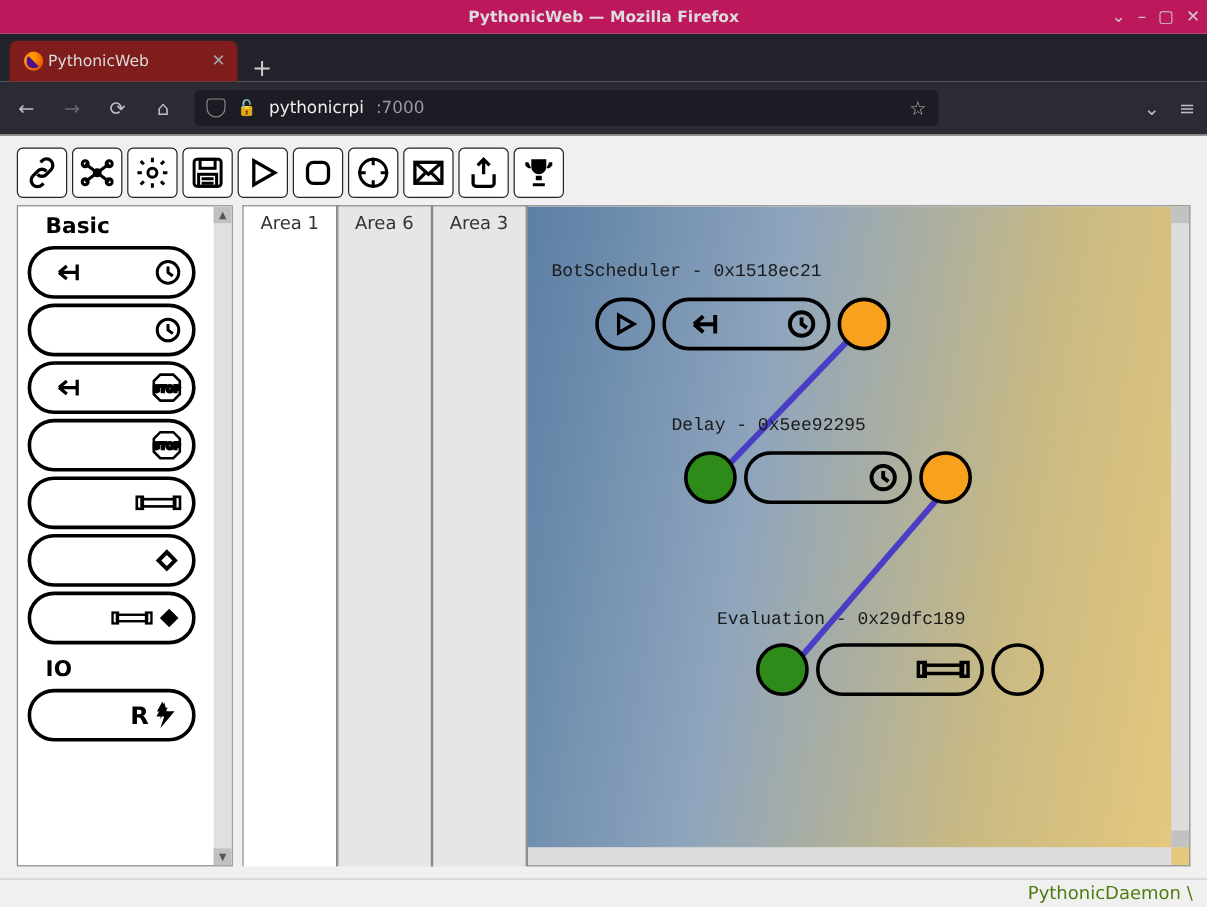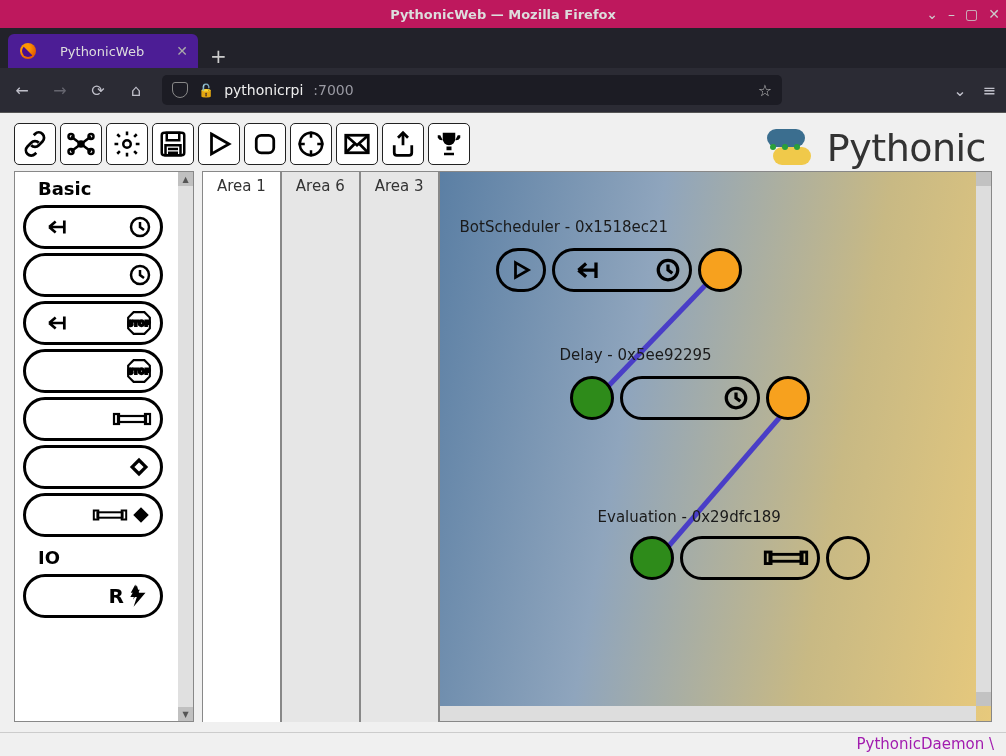--- a/index.html
+++ b/index.html
@@ -6,21 +6,21 @@
   body { font-family: "DejaVu Sans", "Liberation Sans", sans-serif; background: #ebebeb; width: 1006px; height: 756px; overflow: hidden; }
   
   
   .titlebar { height: 28px; background: #be185d; color: #ddd; display: flex; align-items: center; font-size: 13px; position: relative; }
   .titlebar-title { position:absolute; left:50%; transform:translateX(-50%); font-weight:600; }
   .win-controls { position:absolute; right:6px; display:flex; gap:10px; color:#ccc; font-size:14px; }
   .win-controls span { cursor:pointer; }
   
   
   .tabstrip { height: 40px; background: #22222a; display:flex; align-items:flex-end; padding: 0 8px; }
-  .browser-tab { height: 34px; background:#4c1d95; color:#ddd; display:flex; align-items:center; padding:0 12px; border-radius:6px 6px 0 0; font-size:13px; gap:24px; min-width:190px; position:relative; }
+  .browser-tab { height: 34px; background:#7f1d1d; color:#ddd; display:flex; align-items:center; padding:0 12px; border-radius:6px 6px 0 0; font-size:13px; gap:4px; min-width:190px; position:relative; }
   .browser-tab .favicon { width:16px; height:16px; background: radial-gradient(circle at 30% 30%, #ff9500 30%, #e66000 70%); border-radius:50%; position:relative; }
   .browser-tab .favicon::after { content:""; position:absolute; top:2px; left:2px; width:12px; height:12px; border-radius:50%; background:#4a0e8f; clip-path: polygon(0 0, 100% 100%, 0 100%); }
   .tab-close { position:absolute; right:10px; color:#aaa; font-size:14px; cursor:pointer; }
   .newtab { color:#ccc; font-size:20px; padding:0 12px; cursor:pointer; }
   
   
   .navbar { height: 44px; background:#2b2b34; display:flex; align-items:center; padding:0 10px; gap:14px; color:#bfbfc9; }
   .nav-btn { width:24px; text-align:center; font-size:16px; cursor:pointer; }
   .nav-btn.disabled { opacity:0.4; }
   .urlbar { flex:1; height:30px; background:#1c1c24; border-radius:5px; display:flex; align-items:center; padding:0 10px; gap:10px; color:#ddd; font-size:14px; max-width: 620px; }
@@ -58,33 +58,33 @@
   .area-tab { padding:5px 14px; border:1px solid #888; border-bottom:none; background:#e6e6e6; color:#333; font-size:15px; cursor:pointer; }
   .area-tab.active { background:#fff; font-weight:500; }
   .canvas-wrap { flex:1; border:1px solid #888; position:relative; overflow:hidden; }
   .canvas { width:100%; height:100%; background: linear-gradient(100deg, #5b7fa4 0%, #8fa5bd 35%, #c8b984 70%, #e7c97c 100%); position:relative; }
   .cv-scroll-v { position:absolute; right:0; top:0; bottom:15px; width:15px; background:#ddd; }
   .cv-scroll-v::before, .cv-scroll-v::after { content:""; position:absolute; left:0; width:100%; height:14px; background:#c2c2c2; }
   .cv-scroll-v::after { bottom:0; }
   .cv-scroll-h { position:absolute; left:0; right:15px; bottom:0; height:15px; background:#ddd; }
   
   
-  .node-label { position:absolute; font-size:15px; color:#1a1a1a; }
+  .node-label { position:absolute; font-size:15px; color:#1a1a1a;font-family:Liberation Mono, monospace; }
   .node { position:absolute; display:flex; align-items:center; gap:6px; }
   .pill { height:44px; border:3px solid #000; border-radius:22px; background:transparent; display:flex; align-items:center; justify-content:flex-end; padding:0 8px; }
   .play-pill { width:50px; justify-content:center; }
   .port-circle { width:44px; height:44px; border-radius:50%; border:3px solid #000; }
   .orange { background:#f7a11e; }
   .green { background:#2e8b1a; }
   .hollow { background:transparent; }
   
   .wire { position:absolute; pointer-events:none; }
   .wire line { stroke:#4a3ec7; stroke-width:5; }
   
-  .statusbar { position:absolute; bottom:0; left:0; right:0; height:24px; background:#f0f0f0; border-top:1px solid #ccc; font-size:15px; color:#a21caf; padding:2px 12px 0 0; text-align:right; }
+  .statusbar { position:absolute; bottom:0; left:0; right:0; height:24px; background:#f0f0f0; border-top:1px solid #ccc; font-size:15px; color:#4d7c0f; padding:2px 12px 0 0; text-align:right; }
 </style>
 </head>
 <body>
 
 <div class="titlebar">
   <span class="titlebar-title">PythonicWeb — Mozilla Firefox</span>
   <div class="win-controls">
     <span>⌄</span>
     <span>–</span>
     <span>▢</span>
@@ -114,30 +114,20 @@
     <span class="star">☆</span>
   </div>
   <div class="right-icons">
     <span>⌄</span>
     <span>≡</span>
   </div>
 </div>
 
 <div class="app">
 
-  <div class="brand">
-    <svg width="60" height="50" viewBox="0 0 60 50">
-      <rect x="8" y="6" width="38" height="18" rx="9" fill="#3b6e8f"></rect>
-      <rect x="14" y="24" width="38" height="18" rx="9" fill="#f0c94a"></rect>
-      <circle cx="14" cy="24" r="3" fill="#2a9f3a"></circle>
-      <circle cx="26" cy="24" r="3" fill="#2a9f3a"></circle>
-      <circle cx="38" cy="24" r="3" fill="#2a9f3a"></circle>
-    </svg>
-    <span class="brand-text">Pythonic</span>
-  </div>
 
   <div class="toolbar">
     <div class="tool-btn">
         <svg viewBox="0 0 24 24" fill="none" stroke="#000" stroke-width="2.2">
           <path d="M9 13a4 4 0 006 0l3-3a4 4 0 00-6-6l-1 1"></path>
           <path d="M15 11a4 4 0 00-6 0l-3 3a4 4 0 006 6l1-1"></path>
         </svg>
       </div>
     <div class="tool-btn">
         <svg viewBox="0 0 24 24" fill="none" stroke="#000" stroke-width="2">

